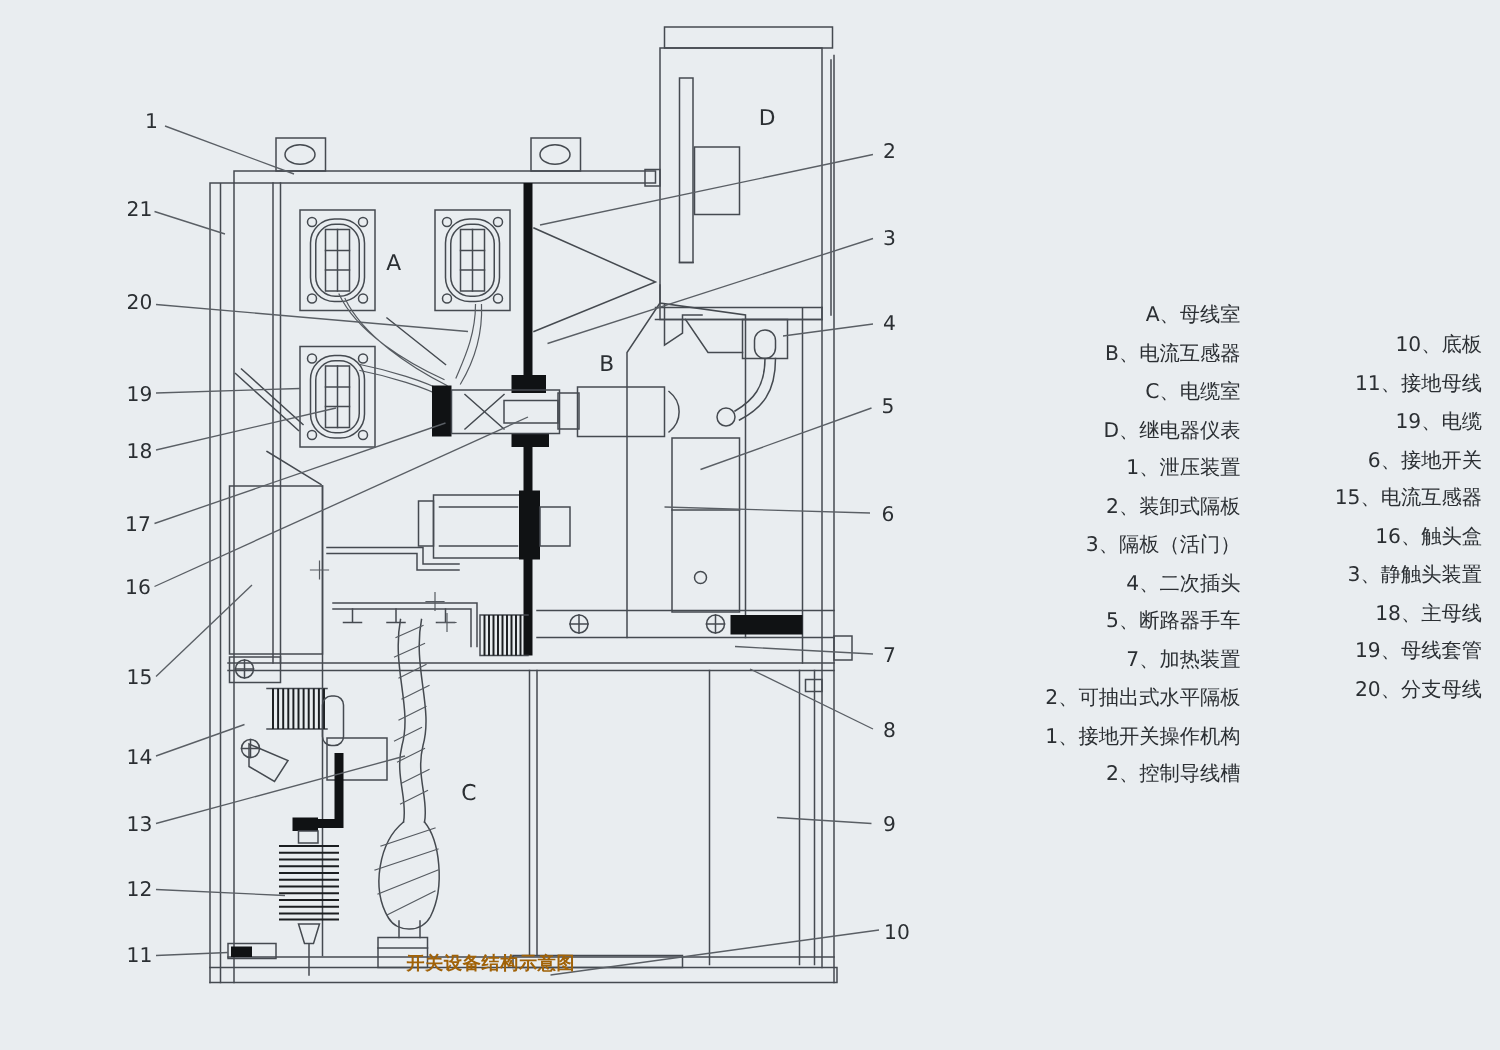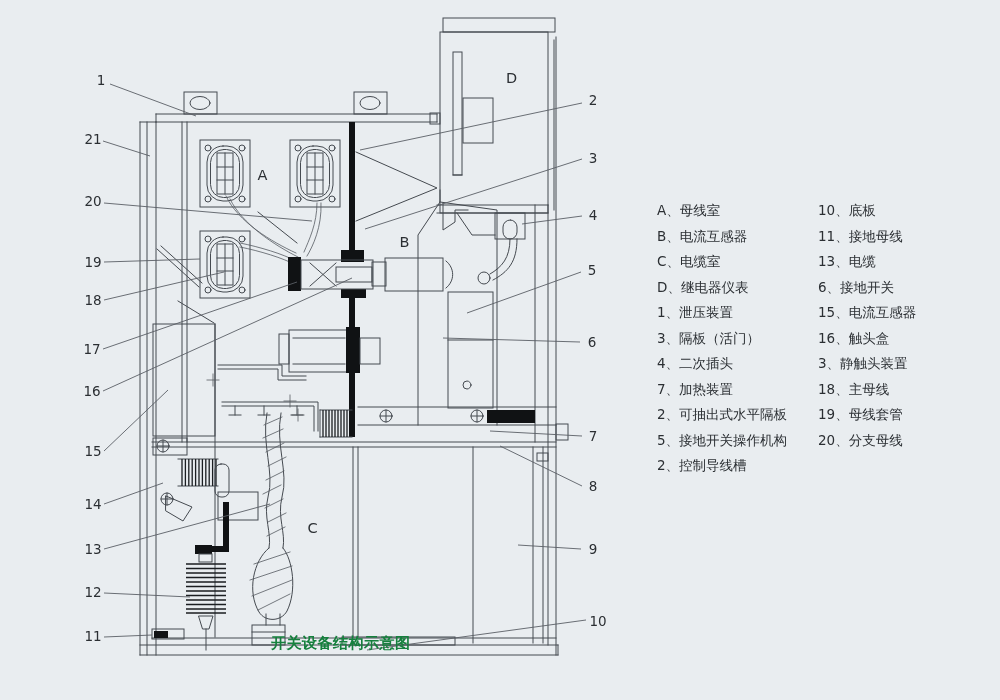--- a/index.html
+++ b/index.html
@@ -9,24 +9,24 @@
   .ln{fill:none;stroke:#454a50;stroke-width:1;stroke-linecap:square;}
   .ln2{fill:none;stroke:#565b61;stroke-width:0.8;stroke-linecap:square;}
   .thk{fill:none;stroke:#1b1e21;stroke-width:1.3;}
   .blk{fill:#101214;stroke:none;}
   .blkln{fill:none;stroke:#101214;stroke-width:6;}
   .ldr{fill:none;stroke:#5a5f65;stroke-width:0.9;}
   text.co{font:500 13.5px "DejaVu Sans",sans-serif;fill:#2b2f33;}
   text.comp{font:500 14.5px "DejaVu Sans",sans-serif;fill:#2b2f33;letter-spacing:1px;}
   .legend{position:absolute;top:198px;color:#2b2f33;font-size:13.5px;font-weight:500;}
   .legend-left{left:657px;width:170px;}
-  .legend-right{left:818px;width:170px;}
-  .lrow{height:25.5px;line-height:25.5px;white-space:nowrap;}
-  .title{position:absolute;left:271px;top:634px;font-size:15px;font-weight:bold;
-    color:#15803d;letter-spacing:0.5px;white-space:nowrap;}
+  .legend-right{left:818px;width:170px;margin-top:20px;}
+  .lrow{height:25.5px;line-height:25.5px;white-space:nowrap;text-align:right;}
+  .title{position:absolute;left:271px;top:634px;font-size:12px;font-weight:bold;
+    color:#a16207;letter-spacing:0.5px;white-space:nowrap;}
 </style>
 </head>
 <body>
 
 <div id="stage">
 
 <svg width="1000" height="700" viewBox="0 0 1000 700">
   <defs>
     <g id="bushing">
       <rect class="ln" x="0" y="0" width="50" height="67"></rect>
@@ -242,31 +242,33 @@
     <text class="co" x="598" y="626" text-anchor="middle">10</text>
   </g>
 </svg>
 
 <div class="legend legend-left">
   <div class="lrow">A、母线室</div>
   <div class="lrow">B、电流互感器</div>
   <div class="lrow">C、电缆室</div>
   <div class="lrow">D、继电器仪表</div>
   <div class="lrow">1、泄压装置</div>
+  <div class="lrow">2、装卸式隔板</div>
   <div class="lrow">3、隔板（活门）</div>
   <div class="lrow">4、二次插头</div>
+  <div class="lrow">5、断路器手车</div>
   <div class="lrow">7、加热装置</div>
   <div class="lrow">2、可抽出式水平隔板</div>
-  <div class="lrow">5、接地开关操作机构</div>
+  <div class="lrow">1、接地开关操作机构</div>
   <div class="lrow">2、控制导线槽</div>
 </div>
 <div class="legend legend-right">
   <div class="lrow">10、底板</div>
   <div class="lrow">11、接地母线</div>
-  <div class="lrow">13、电缆</div>
+  <div class="lrow">19、电缆</div>
   <div class="lrow">6、接地开关</div>
   <div class="lrow">15、电流互感器</div>
   <div class="lrow">16、触头盒</div>
   <div class="lrow">3、静触头装置</div>
   <div class="lrow">18、主母线</div>
   <div class="lrow">19、母线套管</div>
   <div class="lrow">20、分支母线</div>
 </div>
 
 <div class="title">开关设备结构示意图</div>

